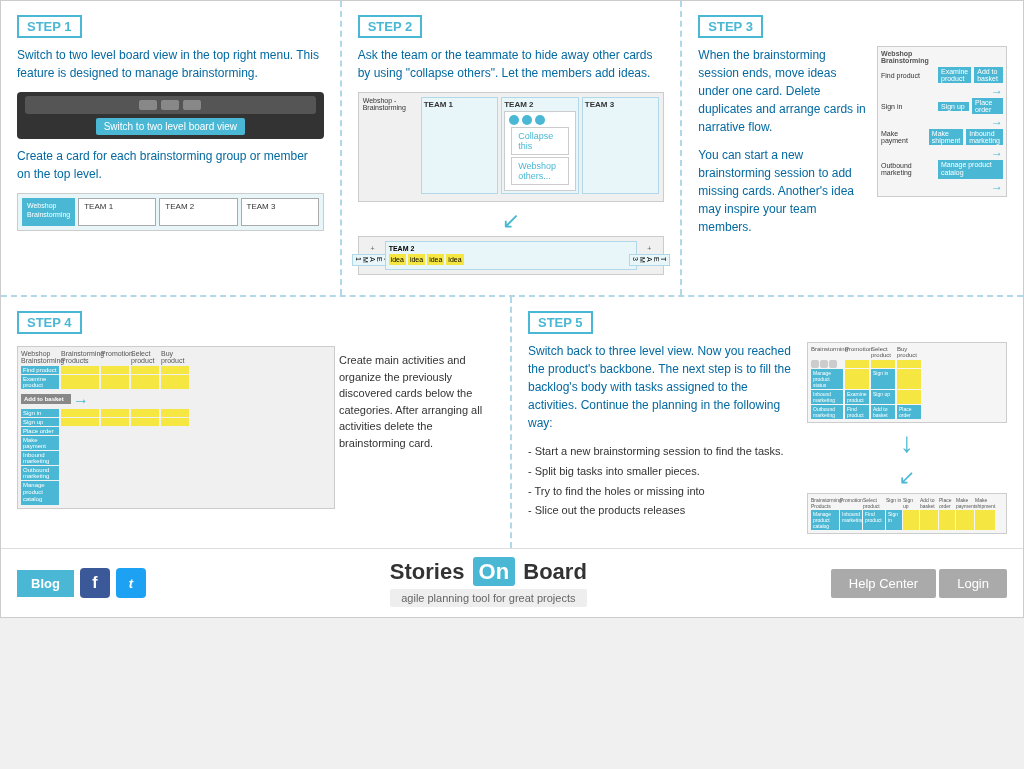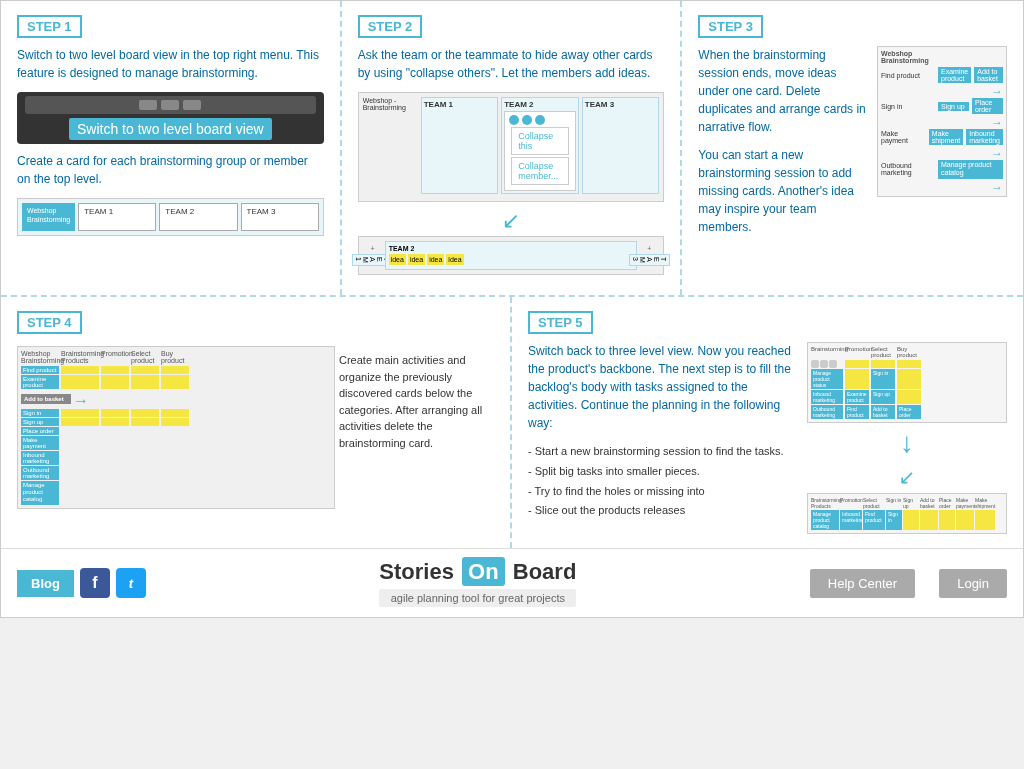--- a/index.html
+++ b/index.html
@@ -167,21 +167,21 @@
     .tagline {
       font-size: 11px;
       color: #666;
       background: #eee;
       padding: 3px 10px;
       margin-top: 4px;
       border-radius: 2px;
     }
     .footer-right {
       display: flex;
-      gap: 24px;
+      gap: 3px;
     }
     .footer-btn {
       background: #aaa;
       color: #fff;
       border: none;
       padding: 7px 18px;
       font-size: 13px;
       cursor: pointer;
       border-radius: 2px;
     }
@@ -302,21 +302,21 @@
 
     <div class="step-box">
       <div class="step-label">STEP 1</div>
       <div class="step-text">Switch to two level board view in the top right menu. This feature is designed to manage brainstorming.</div>
       <div class="step1-board">
         <div style="background:#555;height:18px;border-radius:3px;margin-bottom:4px;display:flex;align-items:center;justify-content:center;gap:4px;">
           <div style="width:18px;height:10px;background:#888;border-radius:2px;"></div>
           <div style="width:18px;height:10px;background:#888;border-radius:2px;"></div>
           <div style="width:18px;height:10px;background:#888;border-radius:2px;"></div>
         </div>
-        <div style="font-size:14px;color:#fff;background:#4ab8d4;padding:3px 8px;display:inline-block;border-radius:2px;">Switch to two level board view</div>
+        <div style="font-size:10px;color:#fff;background:#4ab8d4;padding:3px 8px;display:inline-block;border-radius:2px;">Switch to two level board view</div>
       </div>
       <div class="step-text" style="margin-top:8px;">Create a card for each brainstorming group or member on the top level.</div>
       <div class="step1-small-board">
         <div class="step1-small-board-row">
           <div class="mini-card-blue" style="font-size:7px;padding:3px 5px;line-height:1.3;">Webshop<br>Brainstorming</div>
           <div class="mini-card" style="padding:3px 5px;min-height:28px;flex:1;">TEAM 1</div>
           <div class="mini-card" style="padding:3px 5px;min-height:28px;flex:1;">TEAM 2</div>
           <div class="mini-card" style="padding:3px 5px;min-height:28px;flex:1;">TEAM 3</div>
         </div>
       </div>
@@ -334,21 +334,21 @@
           </div>
           <div class="step2-col" style="position:relative;">
             <div class="step2-col-header">TEAM 2</div>
             <div style="background:#fff;border:1px solid #ccc;padding:3px 4px;font-size:7px;margin-top:2px;">
               <div style="display:flex;gap:3px;margin-bottom:2px;">
                 <div style="width:10px;height:10px;border-radius:50%;background:#4ab8d4;"></div>
                 <div style="width:10px;height:10px;border-radius:50%;background:#4ab8d4;"></div>
                 <div style="width:10px;height:10px;border-radius:50%;background:#4ab8d4;"></div>
               </div>
               <div class="collapse-box">Collapse this</div>
-              <div class="collapse-box">Collapse member...</div>
+              <div class="collapse-box">Webshop others...</div>
             </div>
           </div>
           <div class="step2-col">
             <div class="step2-col-header">TEAM 3</div>
           </div>
         </div>
       </div>
       
       <div style="text-align:center;color:#4ab8d4;font-size:22px;margin:2px 0;">↙</div>
       <div class="step2-board">

